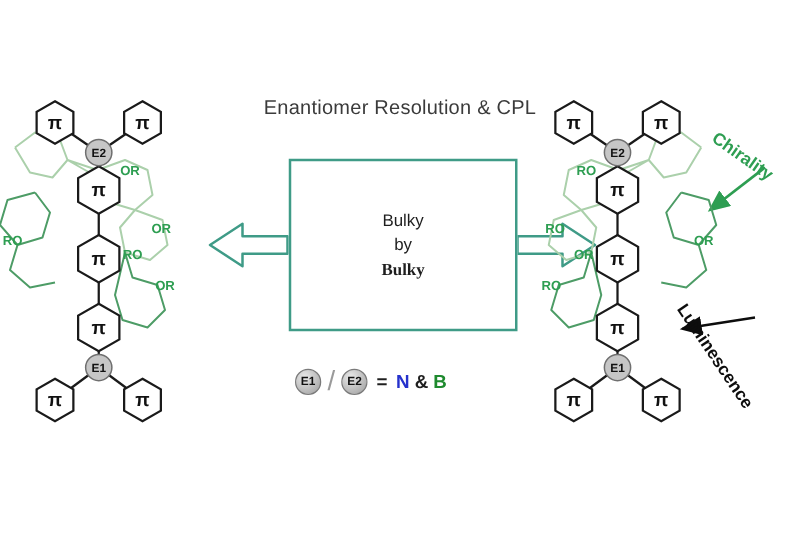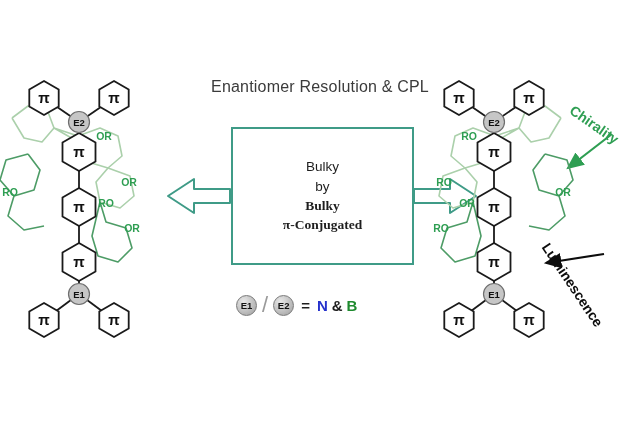--- a/index.html
+++ b/index.html
@@ -139,21 +139,20 @@
       <text x="154" y="128" text-anchor="middle" font-size="10.5" font-weight="bold" fill="#2e9e52">OR</text>
       <text x="35" y="118" text-anchor="middle" font-size="10.5" font-weight="bold" fill="#2e9e52">RO</text>
       <text x="58" y="139" text-anchor="middle" font-size="10.5" font-weight="bold" fill="#2e9e52">OR</text>
       <text x="32" y="164" text-anchor="middle" font-size="10.5" font-weight="bold" fill="#2e9e52">RO</text>
     </svg>
 
   <div class="centerbox">
     <div>Bulky</div>
     <div class="it">by</div>
     <div class="b">Bulky</div>
-    <div class="b">π-Conjugated</div>
   </div>
 
   <div class="legend">
     <span class="node">E1</span>
     <span class="slash">/</span>
     <span class="node">E2</span>
     <span class="eq">=</span>
     <span class="n-blue">N</span>
     <span class="amp">&amp;</span>
     <span class="b-green">B</span>

